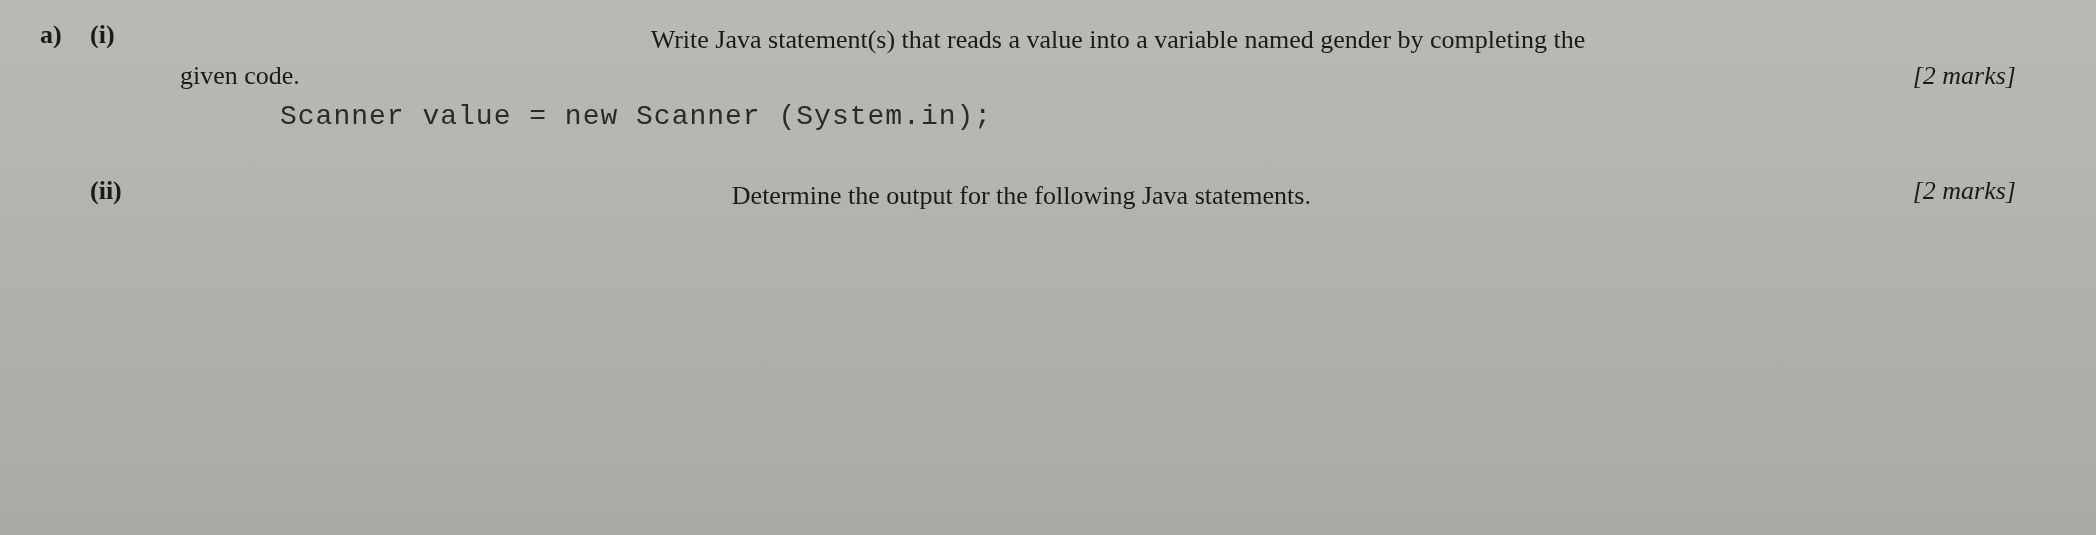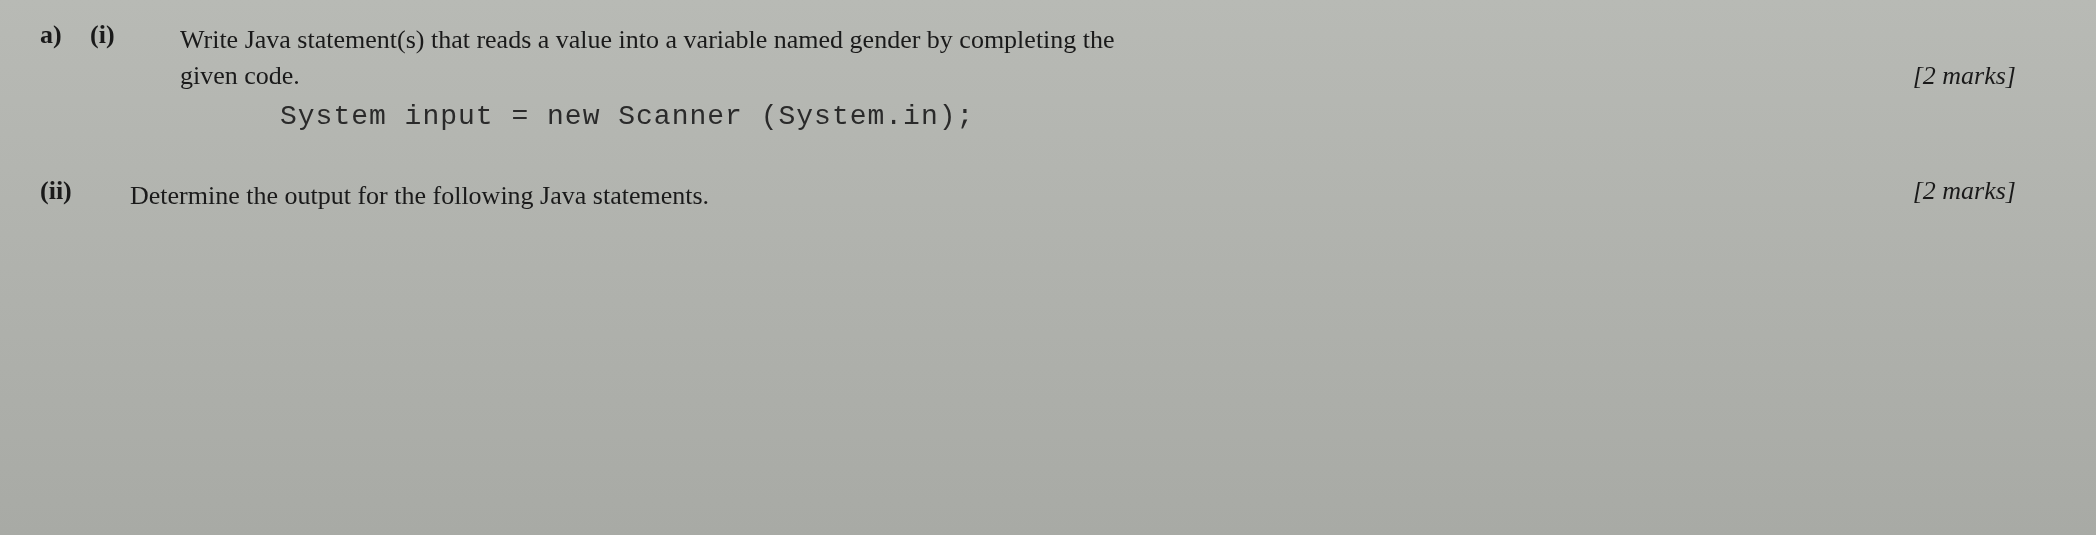--- a/index.html
+++ b/index.html
@@ -30,26 +30,28 @@
     }
     .label-sub {
       font-weight: bold;
       width: 90px;
       flex-shrink: 0;
     }
     .label-sub-indent {
       font-weight: bold;
       width: 90px;
       flex-shrink: 0;
+      margin-left: 50px;
     }
     .content-area {
       flex: 1;
       display: flex;
       justify-content: space-between;
       align-items: flex-start;
+      text-align: center;
     }
     .question-text {
       flex: 1;
       line-height: 1.5;
     }
     .marks {
       font-style: italic;
       white-space: nowrap;
       margin-left: 50px;
       padding-right: 40px;
@@ -90,21 +92,21 @@
     <span class="label-sub">(i)</span>
     <div class="content-area">
       <span class="question-text">Write Java statement(s) that reads a value into a variable named gender by completing the</span>
     </div>
   </div>
   <div class="continuation-row">
     <span class="continuation-text">given code.</span>
     <span class="marks">[2 marks]</span>
   </div>
   <div class="code-block">
-    <div>System input = new Scanner (System.in);</div>
+    <div>Scanner value = new Scanner (System.in);</div>
   </div>
 </div>
 
 <div class="part-ii">
   <div class="question-row">
     <span class="label-sub-indent">(ii)</span>
     <div class="content-area">
       <span class="question-text">Determine the output for the following Java statements.</span>
       <span class="marks">[2 marks]</span>
     </div>

